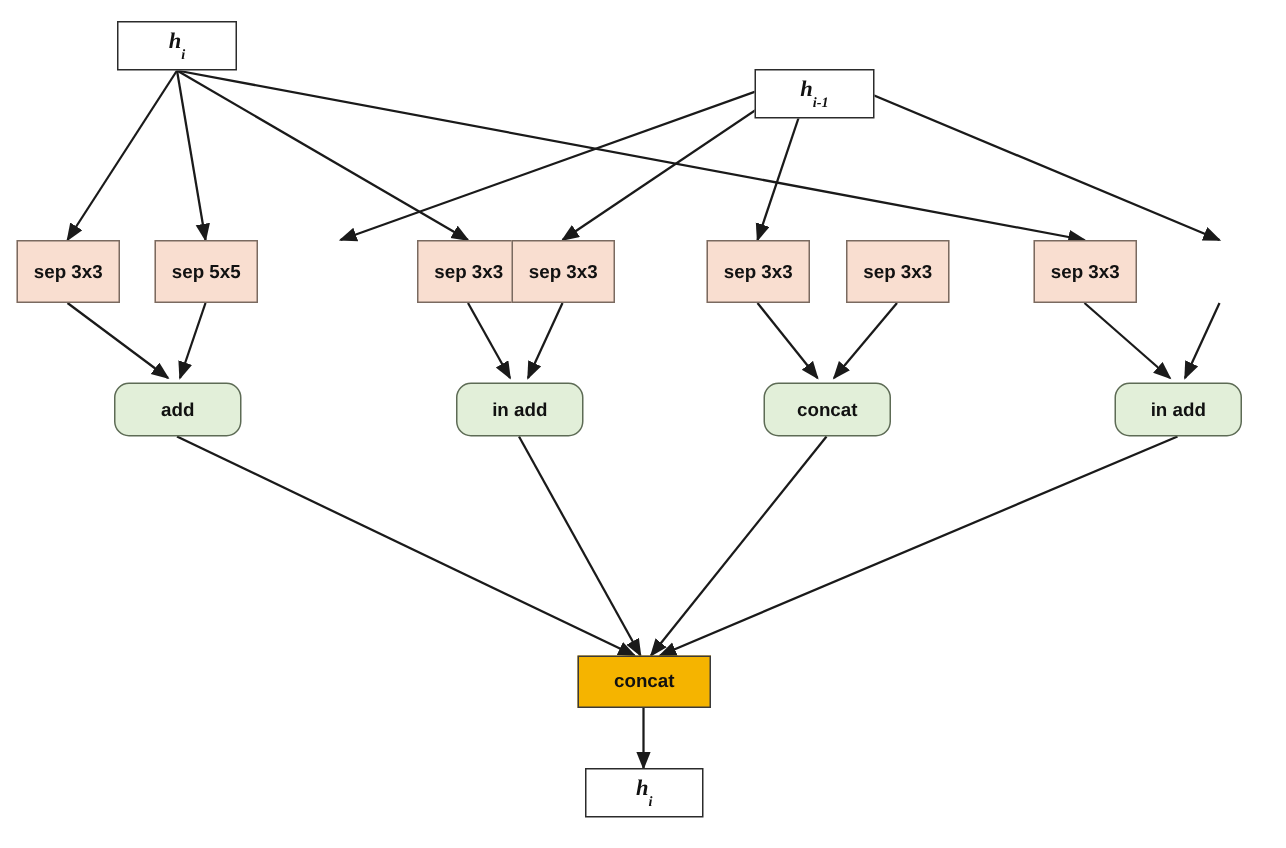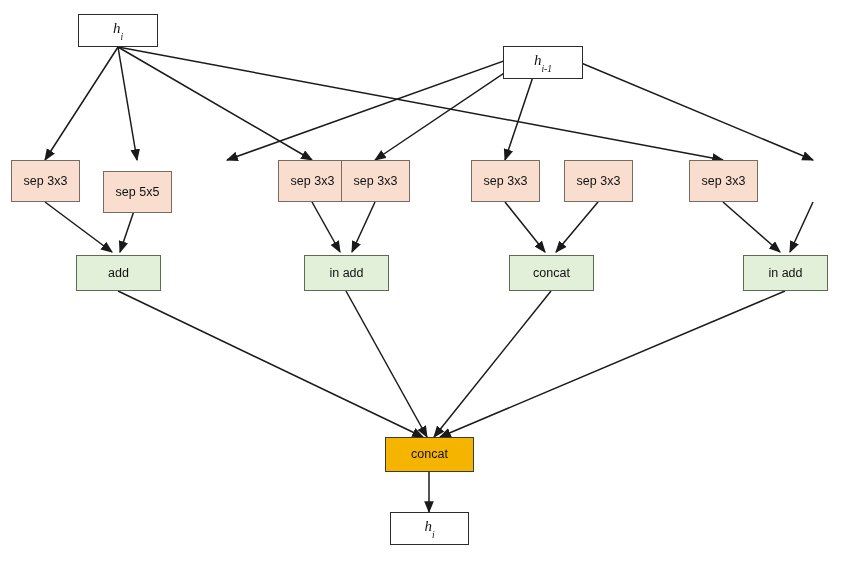--- a/index.html
+++ b/index.html
@@ -3,42 +3,42 @@
 <meta charset="utf-8">
 <style>
   html,body{margin:0;padding:0;}
   body{
     width:857px;height:565px;
     background:#ffffff;
     font-family:"Liberation Sans", sans-serif;
     overflow:hidden;
     position:relative;
   }
-  #canvas{position:absolute;left:0;top:0;width:857px;height:408px;}
+  #canvas{position:absolute;left:0;top:0;width:857px;height:408px;font-weight:bold;}
   #edges{position:absolute;left:0;top:0;width:857px;height:565px;pointer-events:none;}
 
   .node{
     position:absolute;
     box-sizing:border-box;
     display:flex;align-items:center;justify-content:center;
     border:1.4px solid #3a3a3a;
     font-size:12.5px;
     color:#111;
     line-height:1;
     white-space:nowrap;
   }
   .node.io{
     background:#ffffff;
     border:1.6px solid #2b2b2b;
     font-family:"Liberation Serif", serif;
     font-style:italic;
     font-size:15px;
   }
   .node.op{ background:#f9ded0; border-color:#7a6a60;justify-content:center;}
-  .node.comb{ background:#e2efd9; border-color:#5d6b55;}
+  .node.comb{ background:#e2efd9; border-color:#5d6b55;border-radius:10px;}
   .node.out{ background:#f5b400; border-color:#3a3a3a;}
   .sub{
     font-size:9.5px;
     vertical-align:sub;
     font-style:italic;
     position:relative;
     top:3px;
     left:0px;
   }
 </style>
@@ -91,21 +91,21 @@
 
   <div class="node io" style="left:503px;top:14px;width:80px;height:33px;margin-top:32px;">
     <span>
       <span>h</span><span class="sub">i-1</span>
     </span>
   </div>
 
   <div class="node op" style="left:11px;top:160px;width:69px;height:42px;">
     <span>sep 3x3</span>
   </div>
-  <div class="node op" style="left:103px;top:160px;width:69px;height:42px;margin-top:11px;">
+  <div class="node op" style="left:103px;top:160px;width:69px;height:42px;">
     <span>sep 5x5</span>
   </div>
   <div class="node op" style="left:278px;top:160px;width:69px;height:42px;">
     <span>sep 3x3</span>
   </div>
   <div class="node op" style="left:341px;top:160px;width:69px;height:42px;">
     <span>sep 3x3</span>
   </div>
   <div class="node op" style="left:471px;top:160px;width:69px;height:42px;">
     <span>sep 3x3</span>

